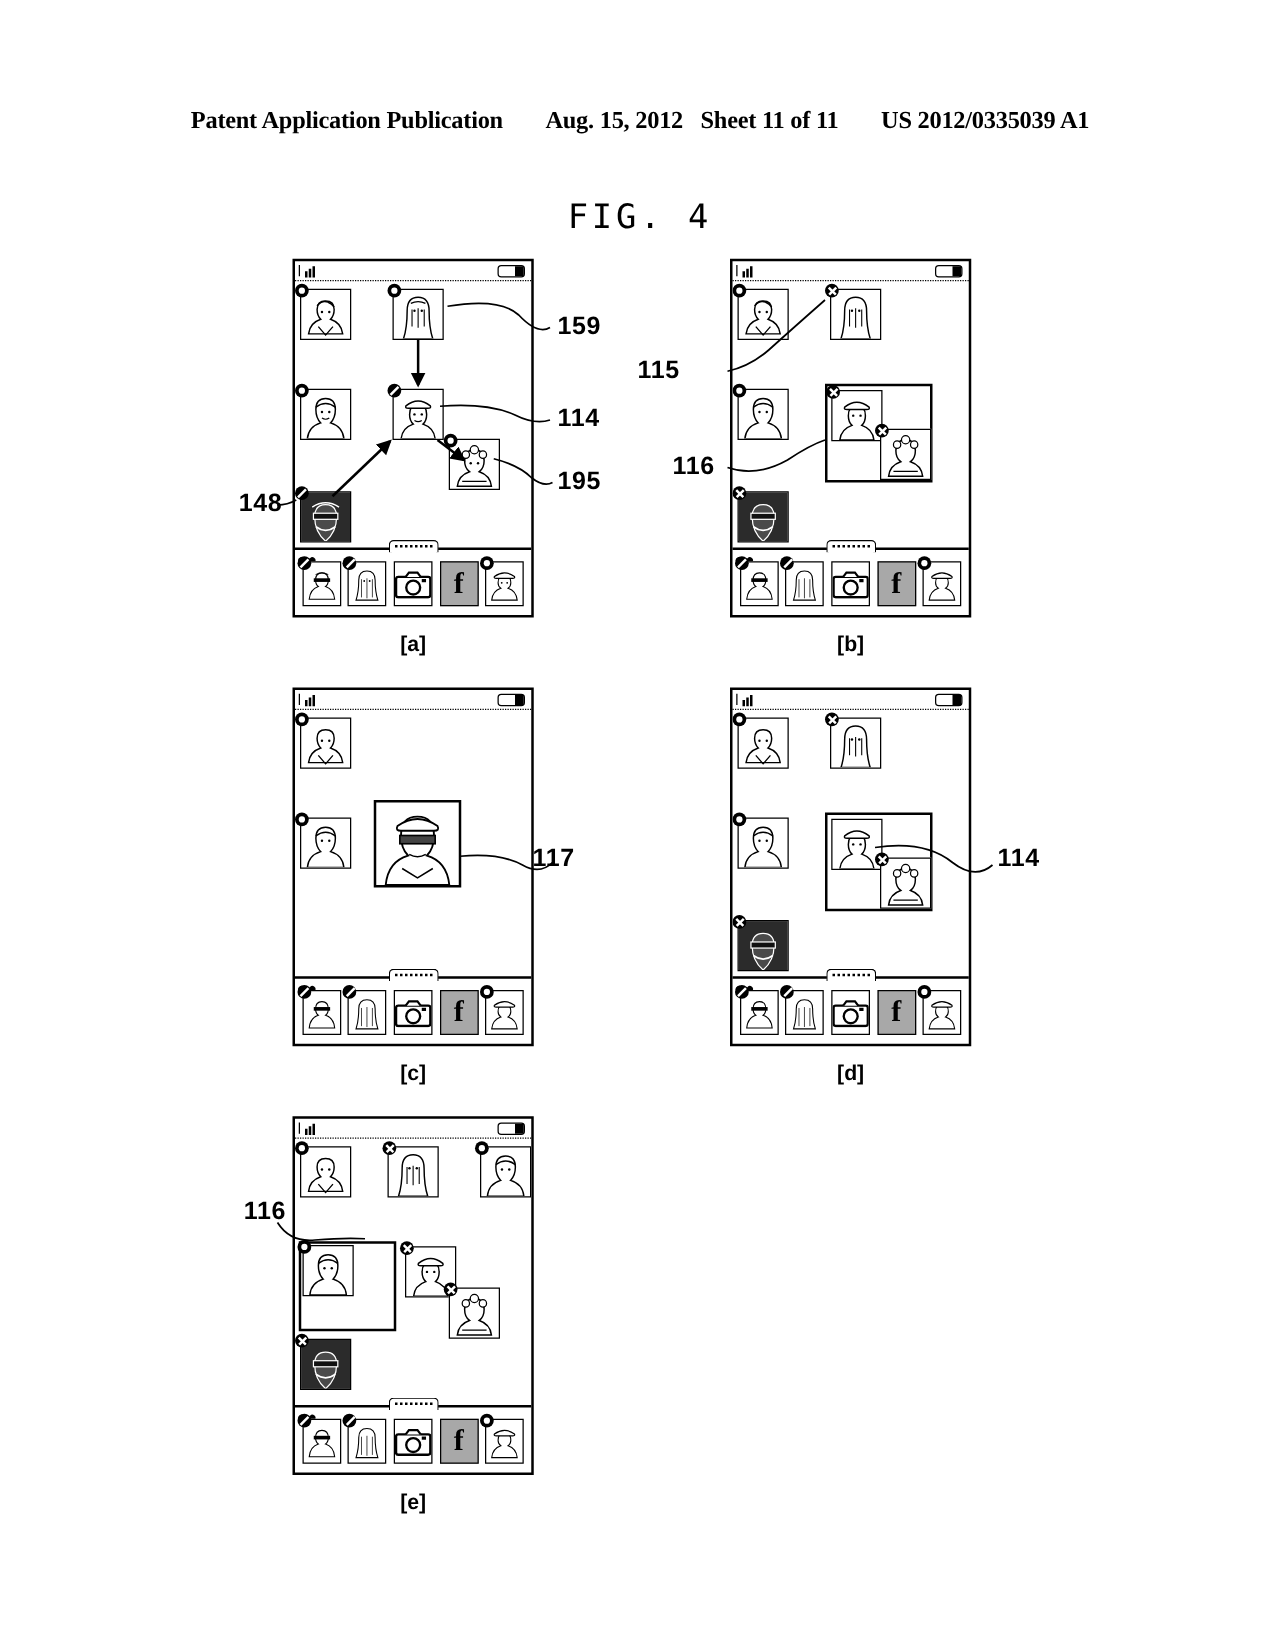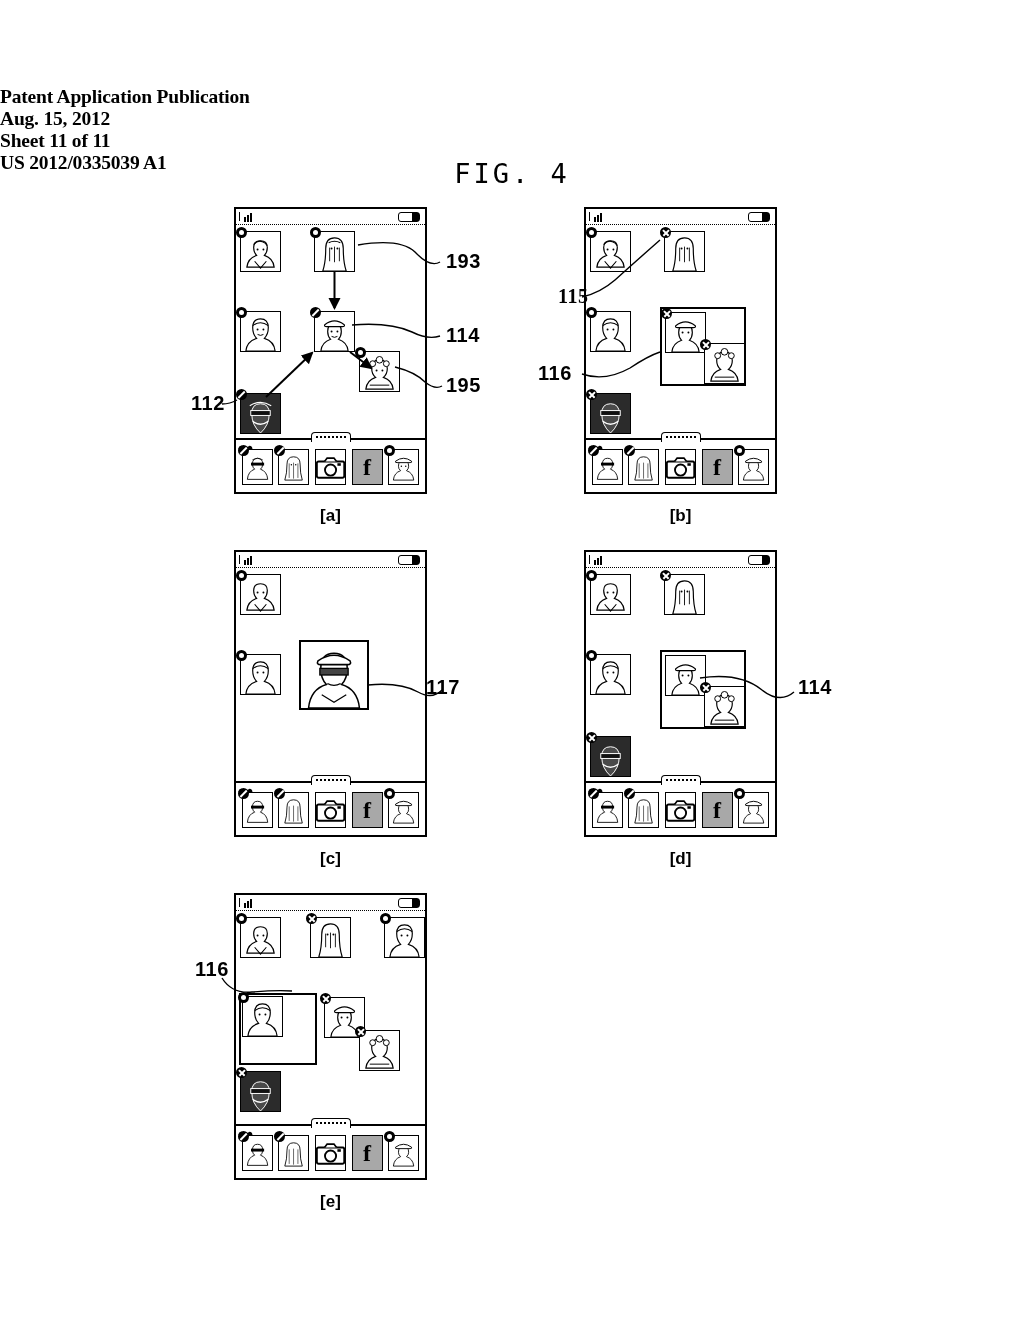--- a/index.html
+++ b/index.html
@@ -3,21 +3,21 @@
 <meta charset="utf-8">
 <style>
   html,body{margin:0;padding:0;background:#fff;}
   body{width:1024px;height:1320px;position:relative;
        font-family:"Liberation Serif",serif;color:#000;overflow:hidden;}
 
   
   .pub-header{position:absolute;top:86px;left:0;width:1024px;
       display:flex;justify-content:center;align-items:baseline;gap:0;
       font-family:"Liberation Serif",serif;font-weight:bold;font-size:19.5px;
-      letter-spacing:-0.2px;white-space:nowrap;flex-direction:column;}
+      letter-spacing:-0.2px;white-space:nowrap;}
   .pub-header .seg{display:inline-block;}
   .pub-header .gap1{width:34px;}
   .pub-header .gap2{width:14px;}
   .pub-header .gap3{width:34px;}
 
   .fig-title{position:absolute;top:158px;left:0;width:1024px;text-align:center;
       font-family:"DejaVu Sans Mono",monospace;font-size:27px;letter-spacing:3px;}
 
   
   .phone{position:absolute;border:2px solid #000;background:#fff;box-sizing:border-box;}
@@ -251,24 +251,24 @@
     </div>
   </div>
 </div>
 
 <svg class="overlay" style="left:0;top:0;" width="1024" height="1320">
   <path d="M358 245 Q400 238 415 252 Q430 268 440 262" fill="none" stroke="#000" stroke-width="1.4"></path>
   <path d="M352 325 Q390 322 412 332 Q428 340 440 336" fill="none" stroke="#000" stroke-width="1.4"></path>
   <path d="M395 367 Q415 372 425 382 Q435 390 442 386" fill="none" stroke="#000" stroke-width="1.4"></path>
   <path d="M237 400 Q230 404 222 404" fill="none" stroke="#000" stroke-width="1.4"></path>
 </svg>
-<div class="ref" style="left:446px;top:250px;">193</div>
+<div class="ref" style="left:446px;top:250px;">159</div>
 <div class="ref" style="left:446px;top:324px;">114</div>
 <div class="ref" style="left:446px;top:374px;">195</div>
-<div class="ref" style="left:191px;top:392px;">112</div>
+<div class="ref" style="left:191px;top:392px;">148</div>
 <div class="panel-label" style="left:234px;top:506px;width:193px;">[a]</div>
 
 <div class="phone" style="left:584px;top:207px;width:193px;height:287px;">
   <div class="statusbar">
     <div class="sig">
       <span class="sig-ant"></span>
         <i></i>
         <i></i>
         <i></i>
         <i></i>
@@ -391,21 +391,21 @@
           <path d="M9 10 q11-8 22 0 q1 2 -2 2 h-18 q-3 0 -2-2z" fill="#fff" stroke="#000" stroke-width="1.3"></path>
         </svg>
     </div>
   </div>
 </div>
 
 <svg class="overlay" style="left:0;top:0;" width="1024" height="1320">
   <path d="M582 297 Q600 293 615 280 Q635 262 660 240" fill="none" stroke="#000" stroke-width="1.4"></path>
   <path d="M582 374 Q605 382 630 368 Q648 356 660 352" fill="none" stroke="#000" stroke-width="1.4"></path>
 </svg>
-<div class="ref" style="left:558px;top:285px;font-family:Liberation Serif, serif;">115</div>
+<div class="ref" style="left:510px;top:285px;">115</div>
 <div class="ref" style="left:538px;top:362px;">116</div>
 <div class="panel-label" style="left:584px;top:506px;width:193px;">[b]</div>
 
 <div class="phone" style="left:234px;top:550px;width:193px;height:287px;">
   <div class="statusbar">
     <div class="sig">
       <span class="sig-ant"></span>
         <i></i>
         <i></i>
         <i></i>

